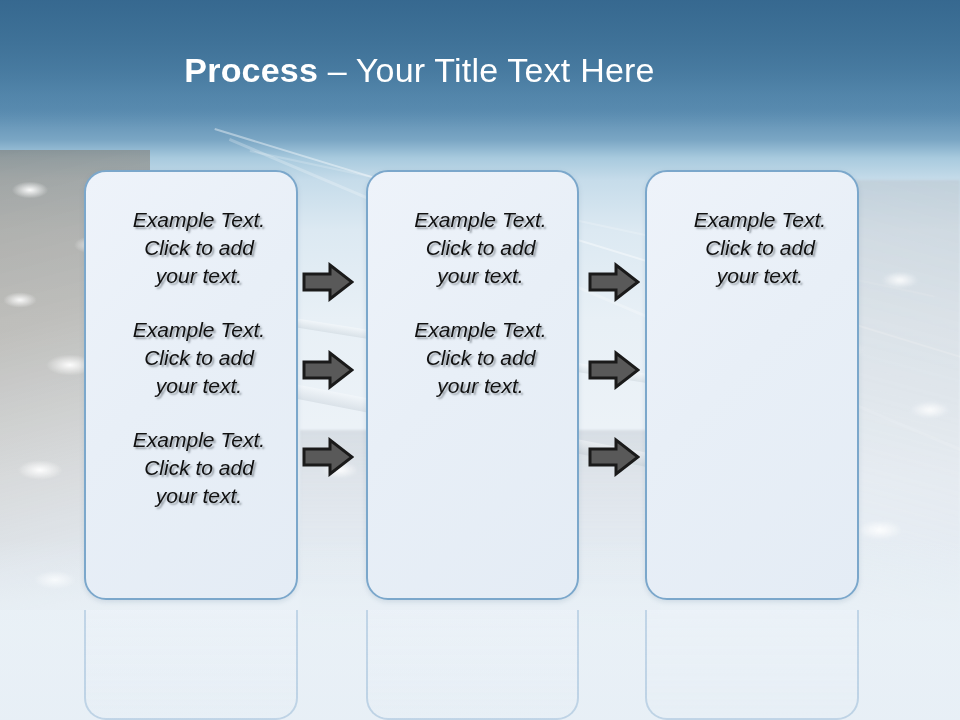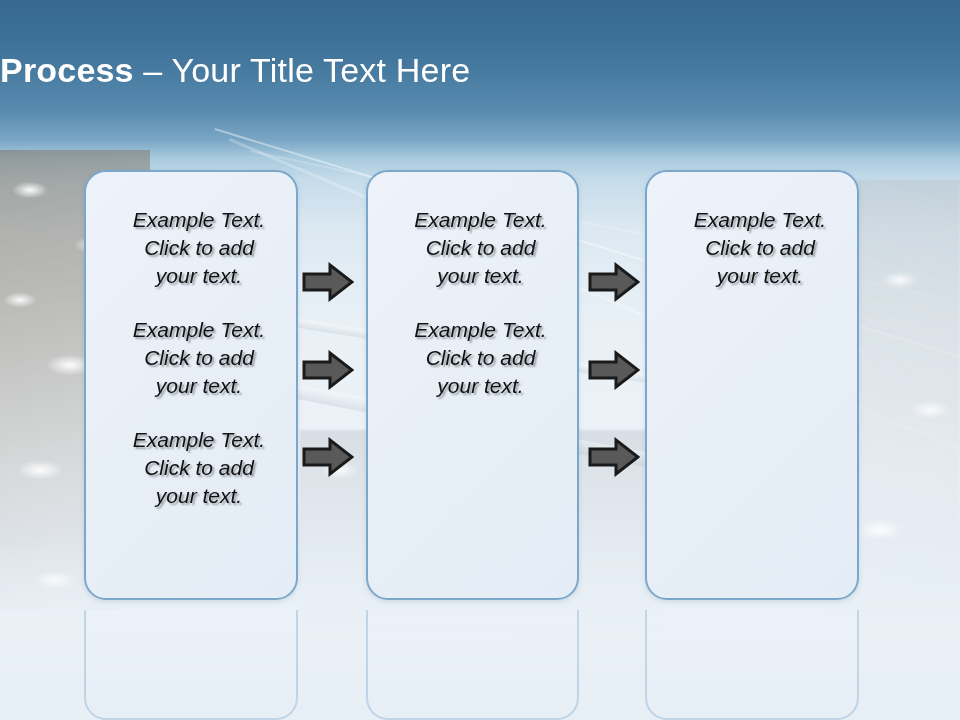--- a/index.html
+++ b/index.html
@@ -118,21 +118,21 @@
     background: linear-gradient(to bottom,
         rgba(54,104,143,.92) 0%,
         rgba(62,113,151,.80) 35%,
         rgba(80,133,169,.45) 75%,
         rgba(110,160,190,.05) 100%);
   }
 
   .title-text {
     position: absolute;
     left: 0; top: 50px; width: 839px;
-    text-align: left;
+    text-align: center;
     color: #ffffff;
     font-size: 34px;
     line-height: 40px;
     letter-spacing: .2px;
     white-space: pre;
   }
   .title-strong { font-weight: bold; }
   .title-rest   { font-weight: normal; }
 
   

